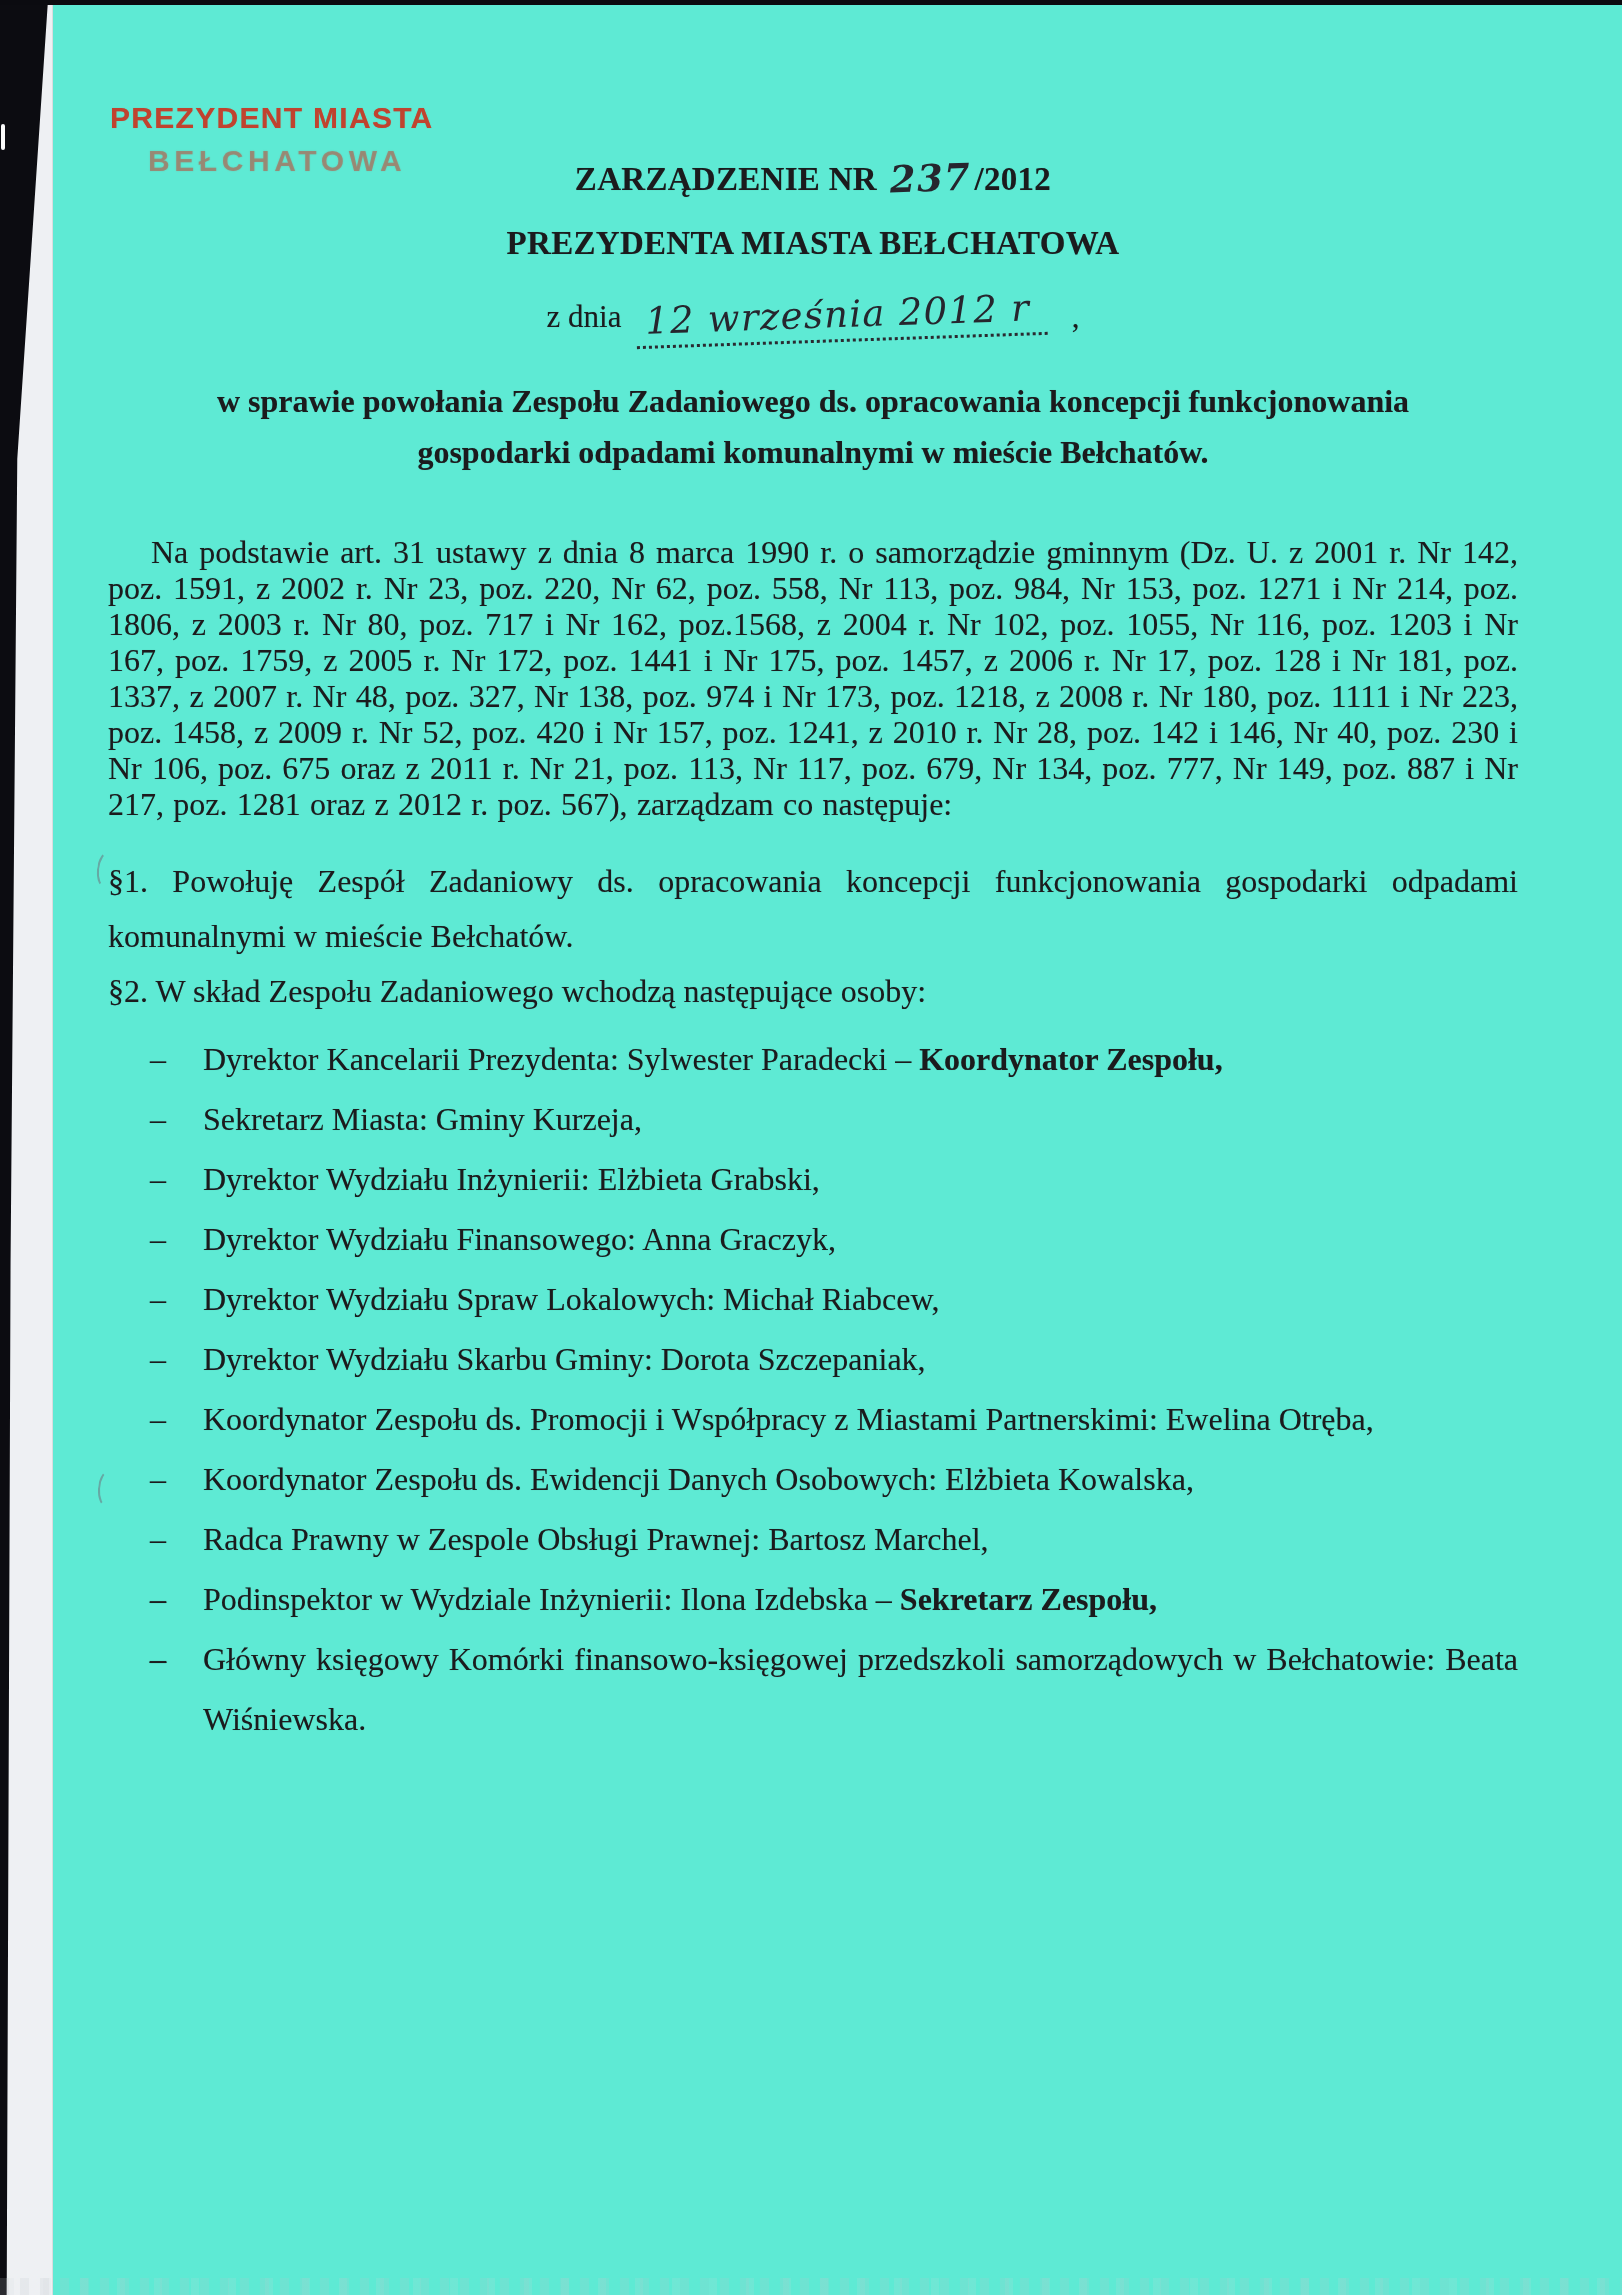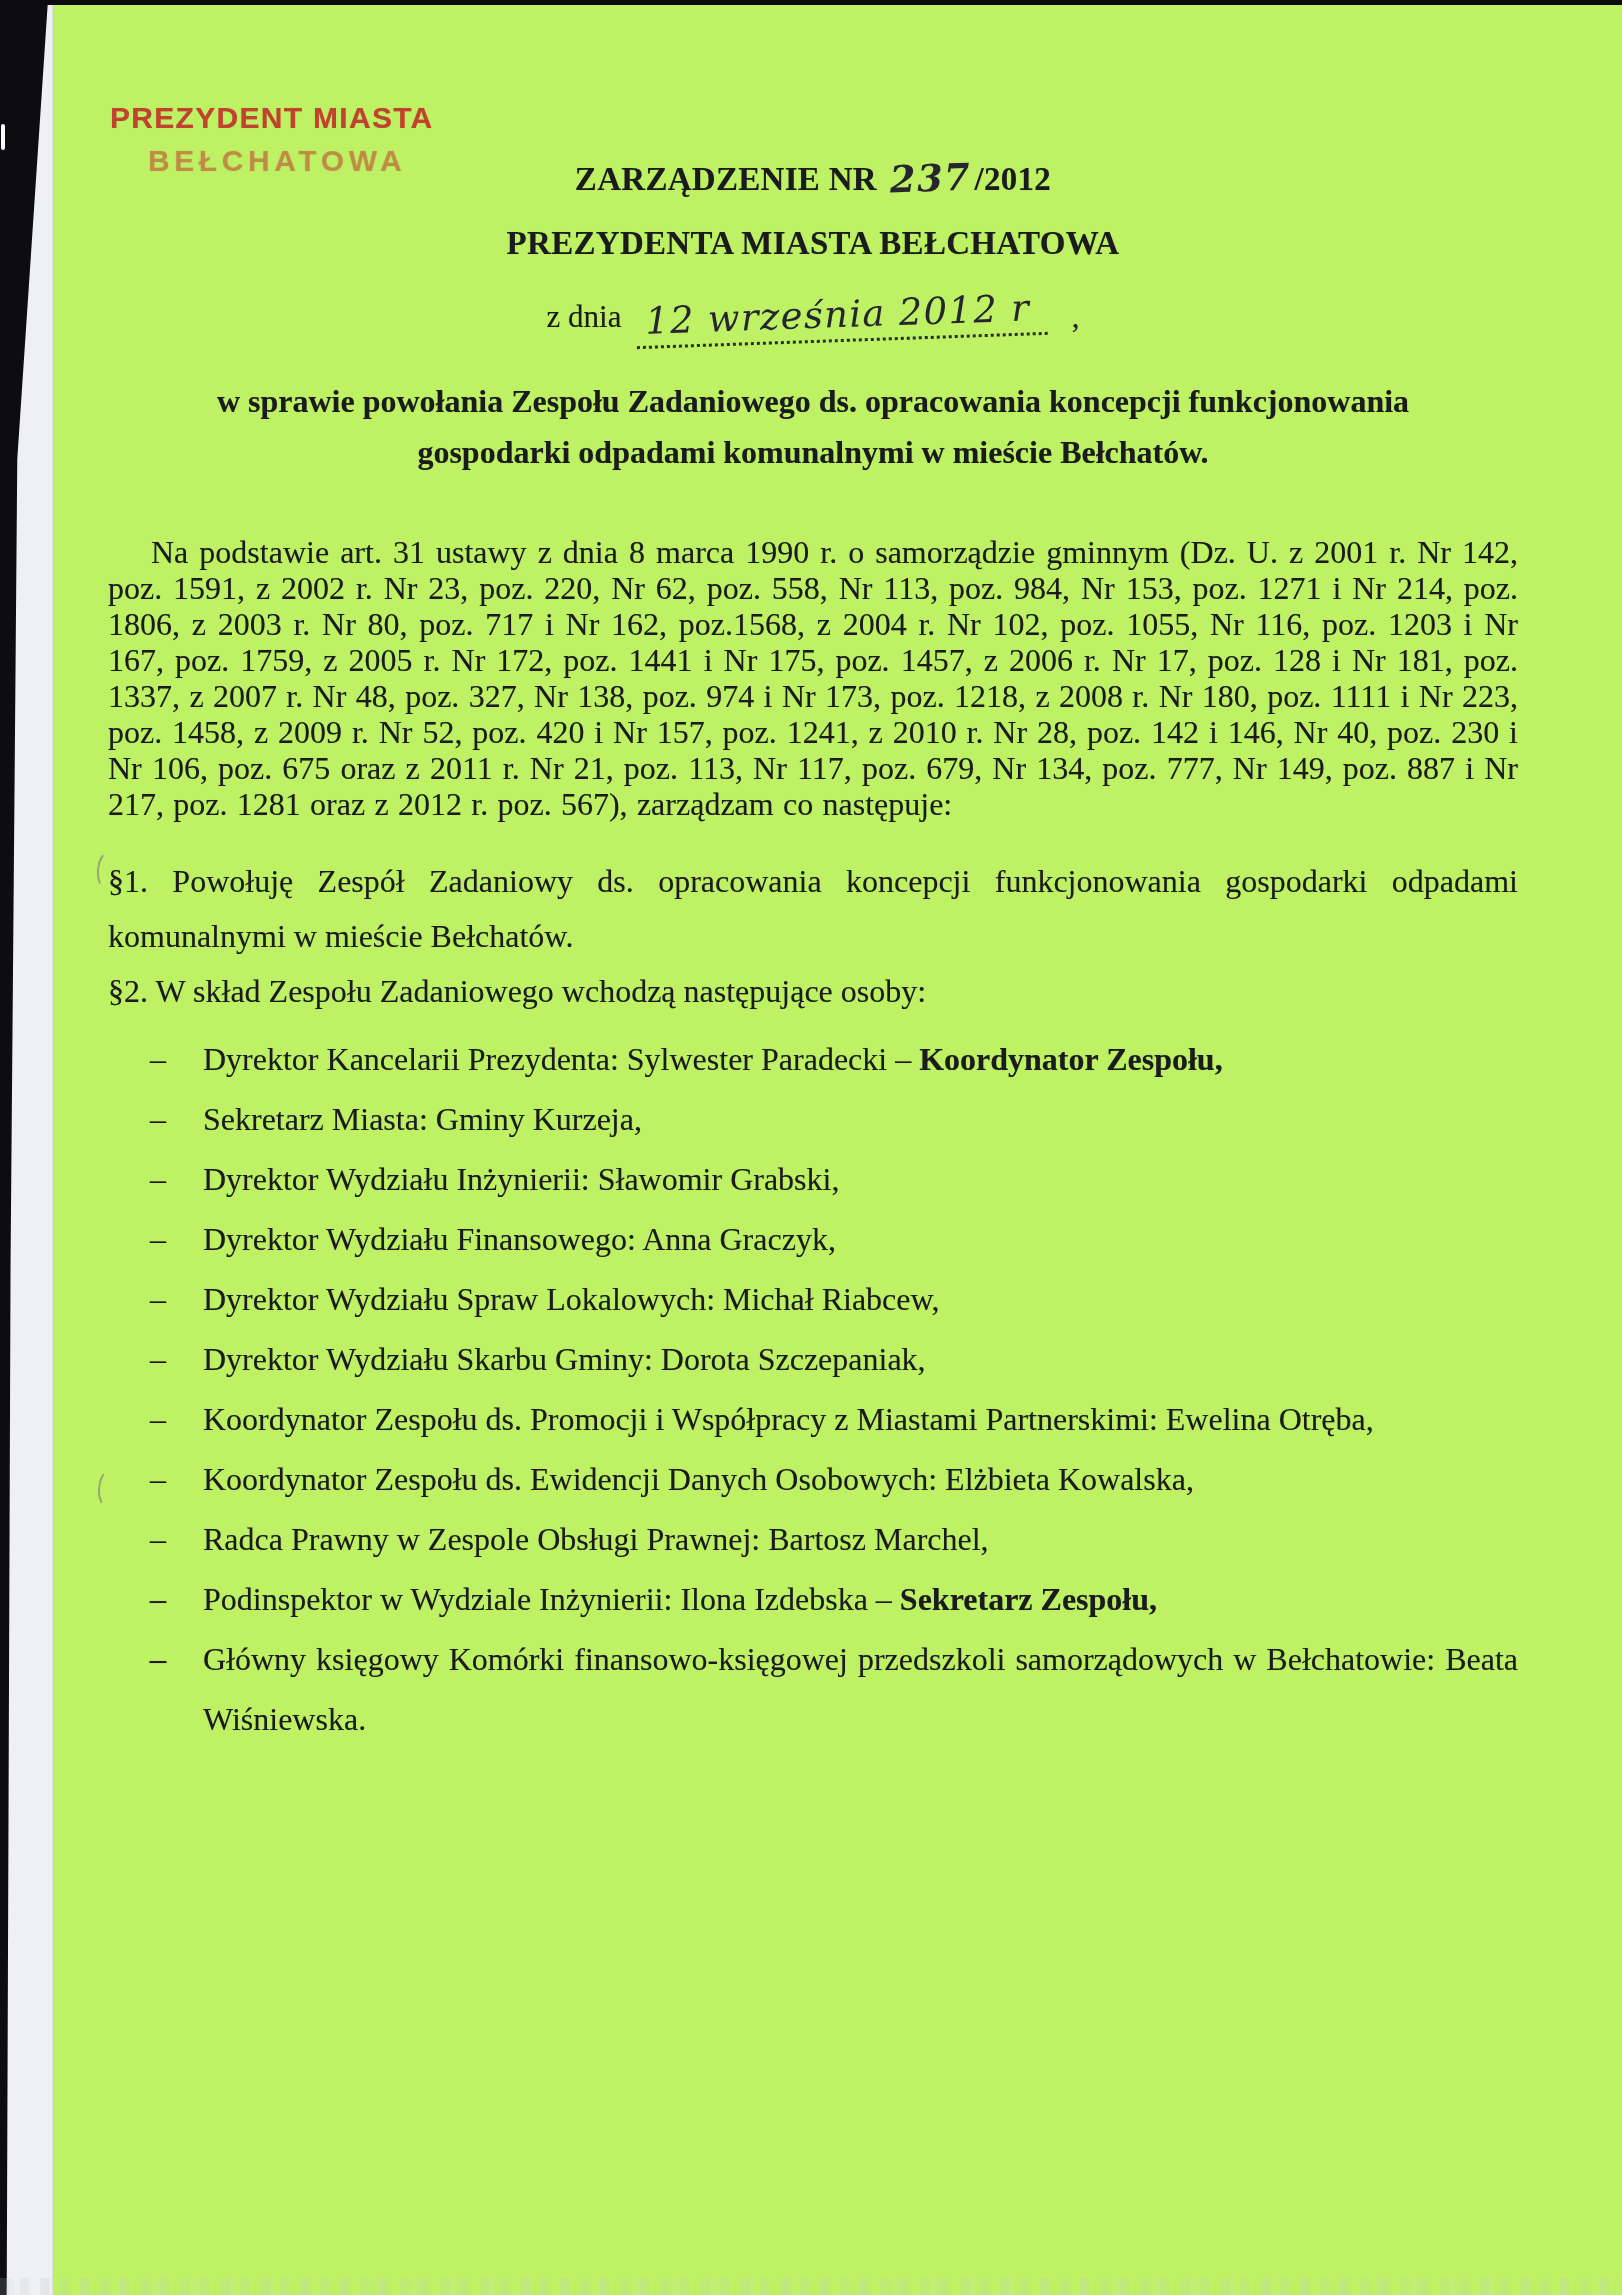--- a/index.html
+++ b/index.html
@@ -1,19 +1,19 @@
 <!DOCTYPE html>
 <html lang="pl" style="font-size:10.5px"><head>
 <meta charset="utf-8">
 <style>
   html,body{margin:0;padding:0;background:#d8d8d8;}
   .page{
     position:relative;
     width:1623px;height:2295px;
-    background:#bef264;
+    background:#5eead4;
     overflow:hidden;
     font-family:"Liberation Serif", serif;
     color:#1b1b1d;
   }
   
   .edge-top{position:absolute;top:0;left:0;width:1623px;height:4.6px;background:#0b0b10;}
   .paper-edge-band{position:absolute;top:0;left:0;width:52px;height:2295px;background:#eef0f3;border-right:0.7px solid #dadcdf;}
   .edge-left{
     position:absolute;top:0;left:0;width:48px;height:2295px;background:#0c0c11;
     clip-path:polygon(0 0,100% 0,36% 20%,22% 55%,14% 100%,0 100%);
@@ -106,21 +106,21 @@
     <p class="legal">Na podstawie art. 31 ustawy z dnia 8 marca 1990 r. o samorządzie gminnym (Dz. U. z 2001 r. Nr 142, poz. 1591, z 2002 r. Nr 23, poz. 220, Nr 62, poz. 558, Nr 113, poz. 984, Nr 153, poz. 1271 i Nr 214, poz. 1806, z 2003 r. Nr 80, poz. 717 i Nr 162, poz.1568, z 2004 r. Nr 102, poz. 1055, Nr 116, poz. 1203 i Nr 167, poz. 1759, z 2005 r. Nr 172, poz. 1441 i Nr 175, poz. 1457, z 2006 r. Nr 17, poz. 128 i Nr 181, poz. 1337, z 2007 r. Nr 48, poz. 327, Nr 138, poz. 974 i Nr 173, poz. 1218, z 2008 r. Nr 180, poz. 1111 i Nr 223, poz. 1458, z 2009 r. Nr 52, poz. 420 i Nr 157, poz. 1241, z 2010 r. Nr 28, poz. 142 i 146, Nr 40, poz. 230 i Nr 106, poz. 675 oraz z 2011 r. Nr 21, poz. 113, Nr 117, poz. 679, Nr 134, poz. 777, Nr 149, poz. 887 i Nr 217, poz. 1281 oraz z 2012 r. poz. 567), zarządzam co następuje:</p>
 
     <div class="pars">
       <p class="par">§1. Powołuję Zespół Zadaniowy ds. opracowania koncepcji funkcjonowania gospodarki odpadami komunalnymi w mieście Bełchatów.</p>
       <p class="par">§2. W skład Zespołu Zadaniowego wchodzą  następujące osoby:</p>
     </div>
 
     <ul class="members">
       <li><span class="dash">–</span><span>Dyrektor Kancelarii Prezydenta: Sylwester Paradecki – </span><b>Koordynator Zespołu,</b></li>
       <li><span class="dash">–</span><span>Sekretarz Miasta: Gminy Kurzeja,</span><b></b></li>
-      <li><span class="dash">–</span><span>Dyrektor Wydziału Inżynierii: Sławomir Grabski,</span><b></b></li>
+      <li><span class="dash">–</span><span>Dyrektor Wydziału Inżynierii: Elżbieta Grabski,</span><b></b></li>
       <li><span class="dash">–</span><span>Dyrektor Wydziału Finansowego: Anna Graczyk,</span><b></b></li>
       <li><span class="dash">–</span><span>Dyrektor Wydziału Spraw Lokalowych: Michał Riabcew,</span><b></b></li>
       <li><span class="dash">–</span><span>Dyrektor Wydziału Skarbu Gminy: Dorota Szczepaniak,</span><b></b></li>
       <li><span class="dash">–</span><span>Koordynator Zespołu ds. Promocji i Współpracy z Miastami Partnerskimi: Ewelina Otręba,</span><b></b></li>
       <li><span class="dash">–</span><span>Koordynator Zespołu ds. Ewidencji Danych Osobowych: Elżbieta Kowalska,</span><b></b></li>
       <li><span class="dash">–</span><span>Radca Prawny w Zespole Obsługi Prawnej: Bartosz Marchel,</span><b></b></li>
       <li><span class="dash">–</span><b></b></li>
       <li><span class="dash">–</span><span>Podinspektor w Wydziale Inżynierii: Ilona Izdebska – </span><b>Sekretarz Zespołu,</b></li>
       <li><span class="dash">–</span><b></b></li>
       <li><span class="dash">–</span><b></b></li>

